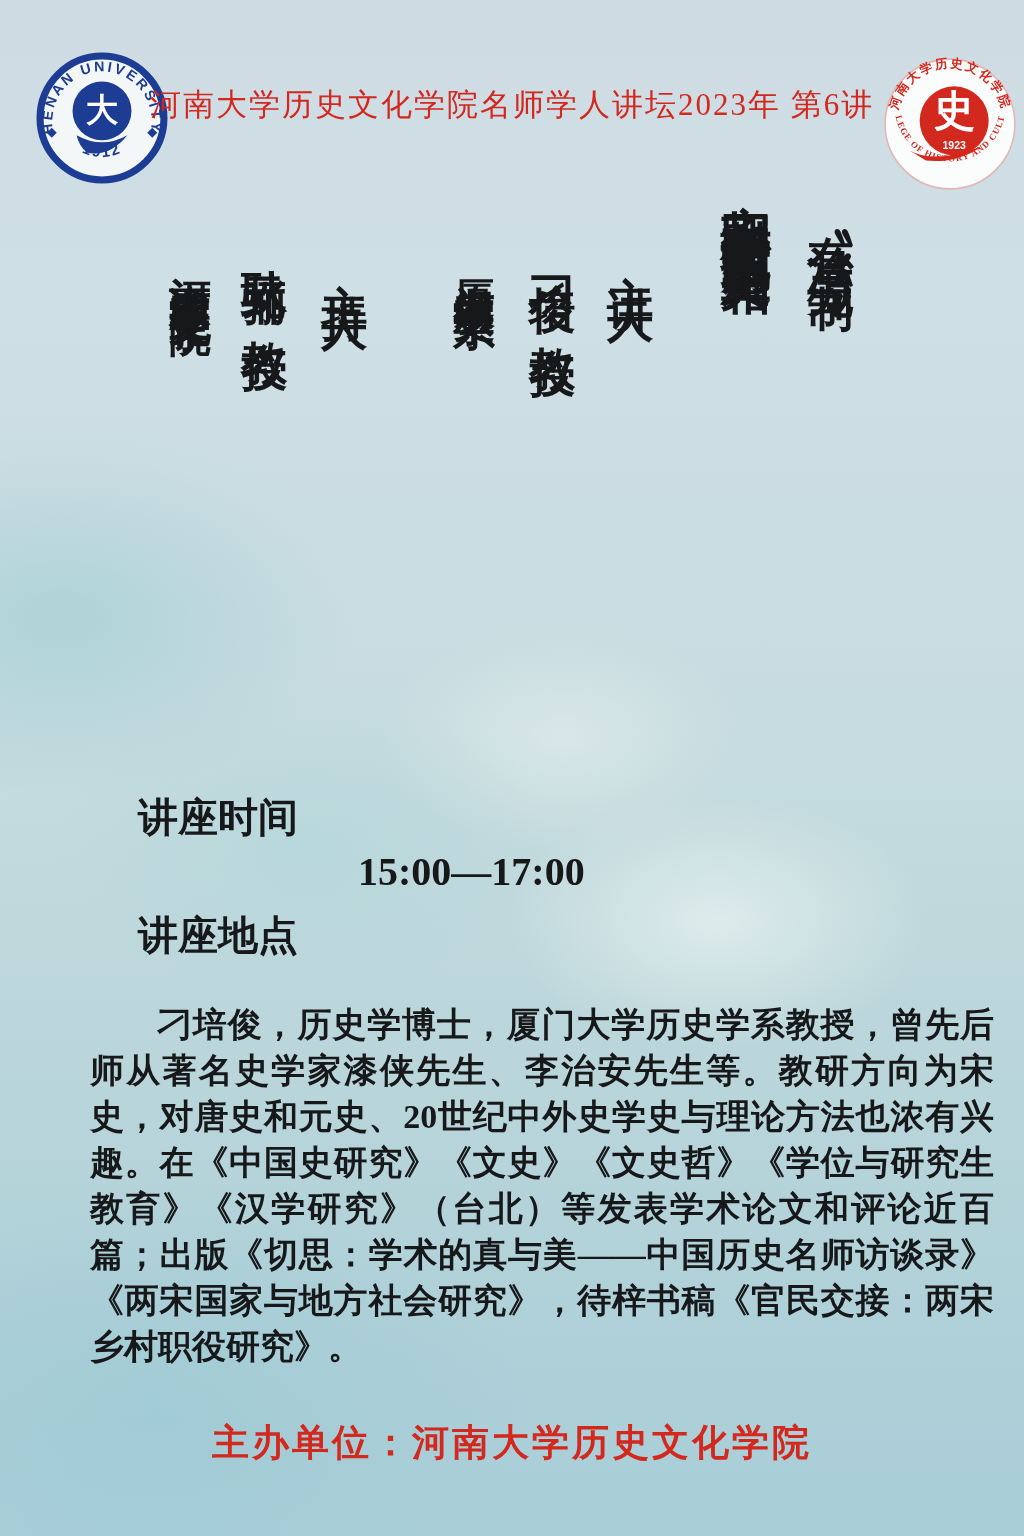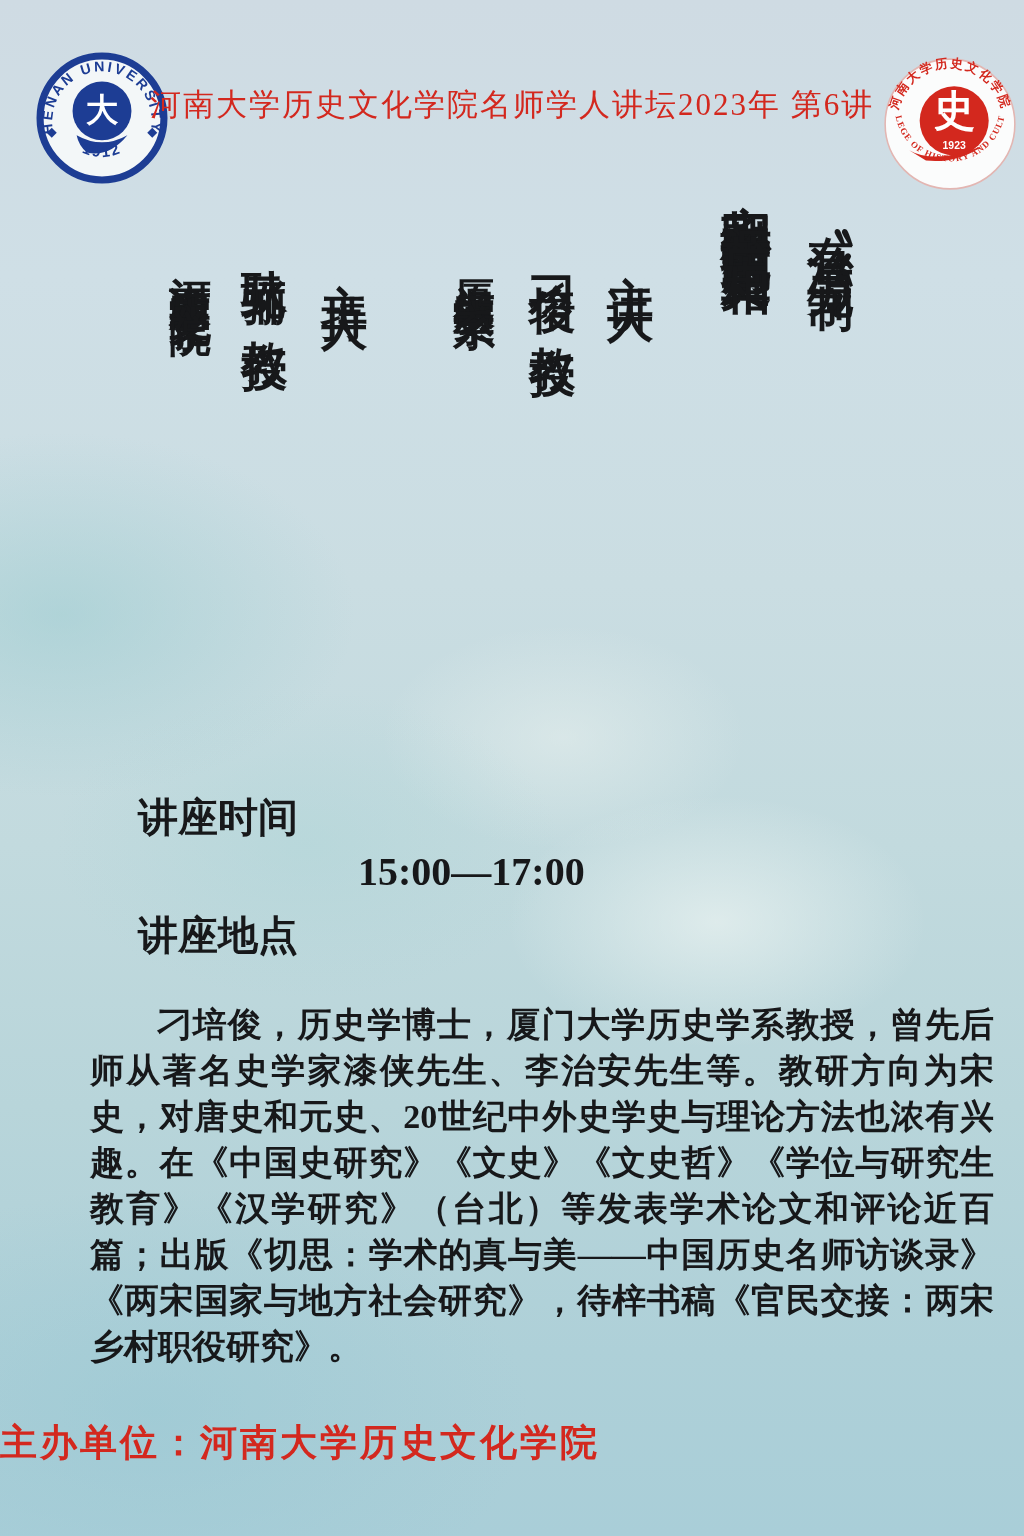--- a/index.html
+++ b/index.html
@@ -29,21 +29,21 @@
   .sched-row{position:absolute;display:flex;color:#17181a;font-weight:700;font-size:40px;white-space:nowrap;}
   .sched-row1{left:138px;top:790px;gap:70px;}
   .sched-row2{left:358px;top:848px;}
   .sched-row3{left:138px;top:908px;gap:58px;text-align:right;}
   .bio{
     position:absolute;left:60px;top:1002px;width:904px;
     font-size:34px;line-height:46px;color:#17181a;font-weight:700;
     text-align:justify;text-indent:2em;margin-left:30px;
   }
   .footer-line{
-    position:absolute;left:0;top:1418px;width:100%;
+    position:absolute;left:0;top:1418px;width:100%;text-align:center;
     font-size:37px;font-weight:800;color:#d3281e;letter-spacing:3px;
   }
 </style>
 </head>
 <body>
 
 <div class="poster">
 
   <div class="logo logo-left">
     <svg viewBox="0 0 130 130" width="132" height="132">

